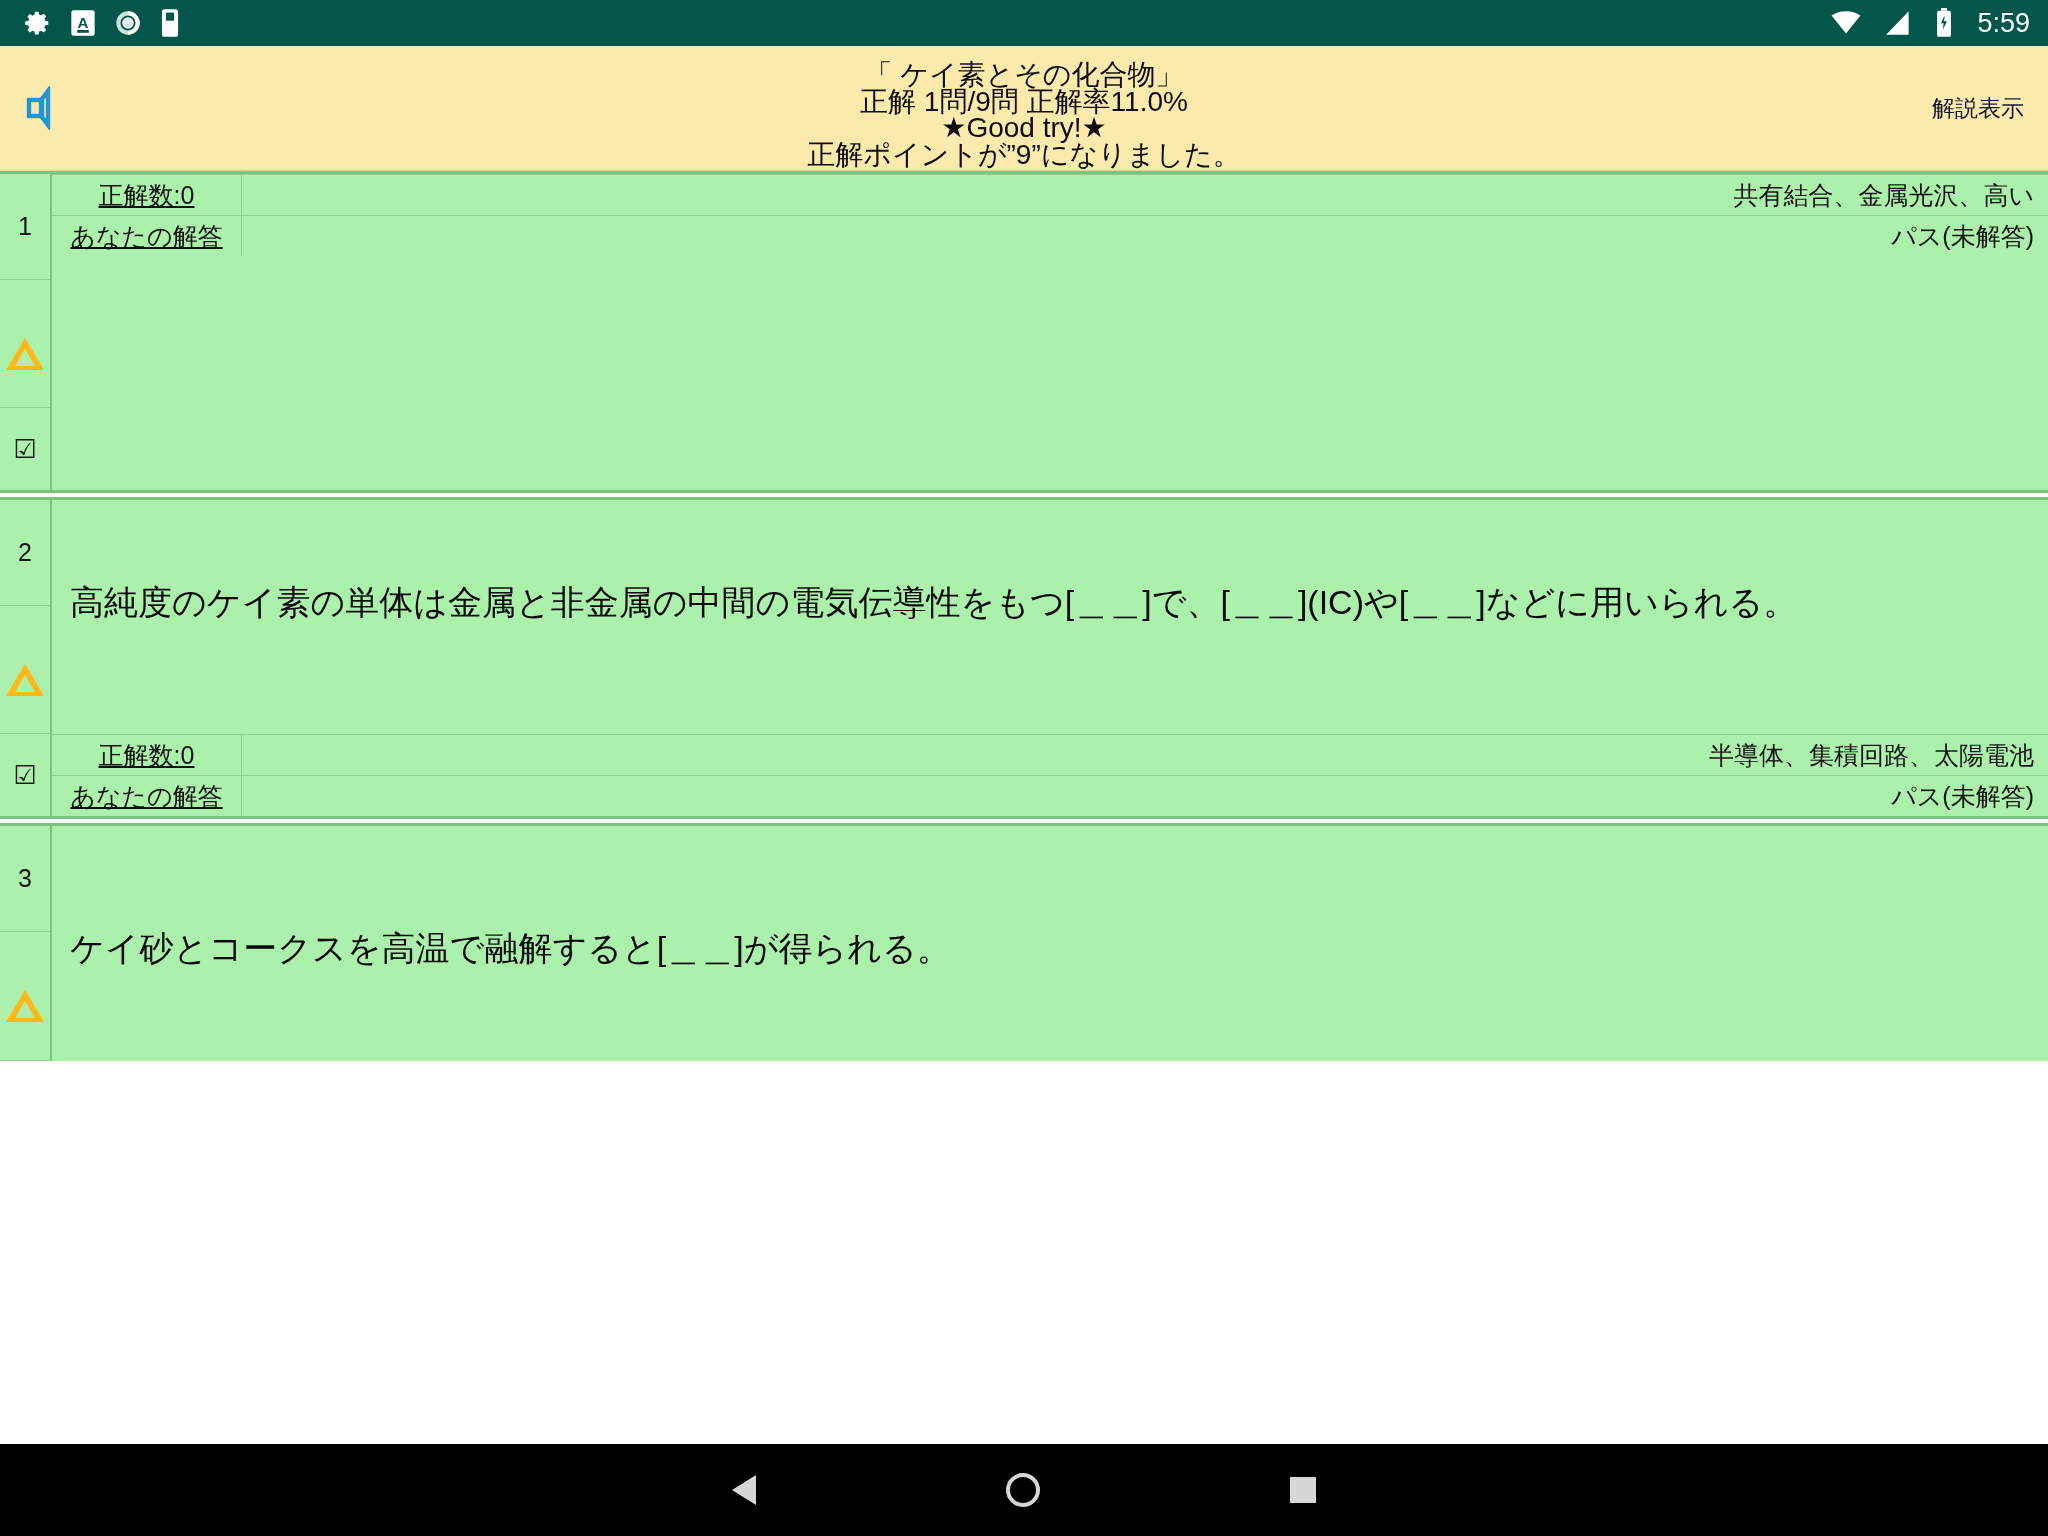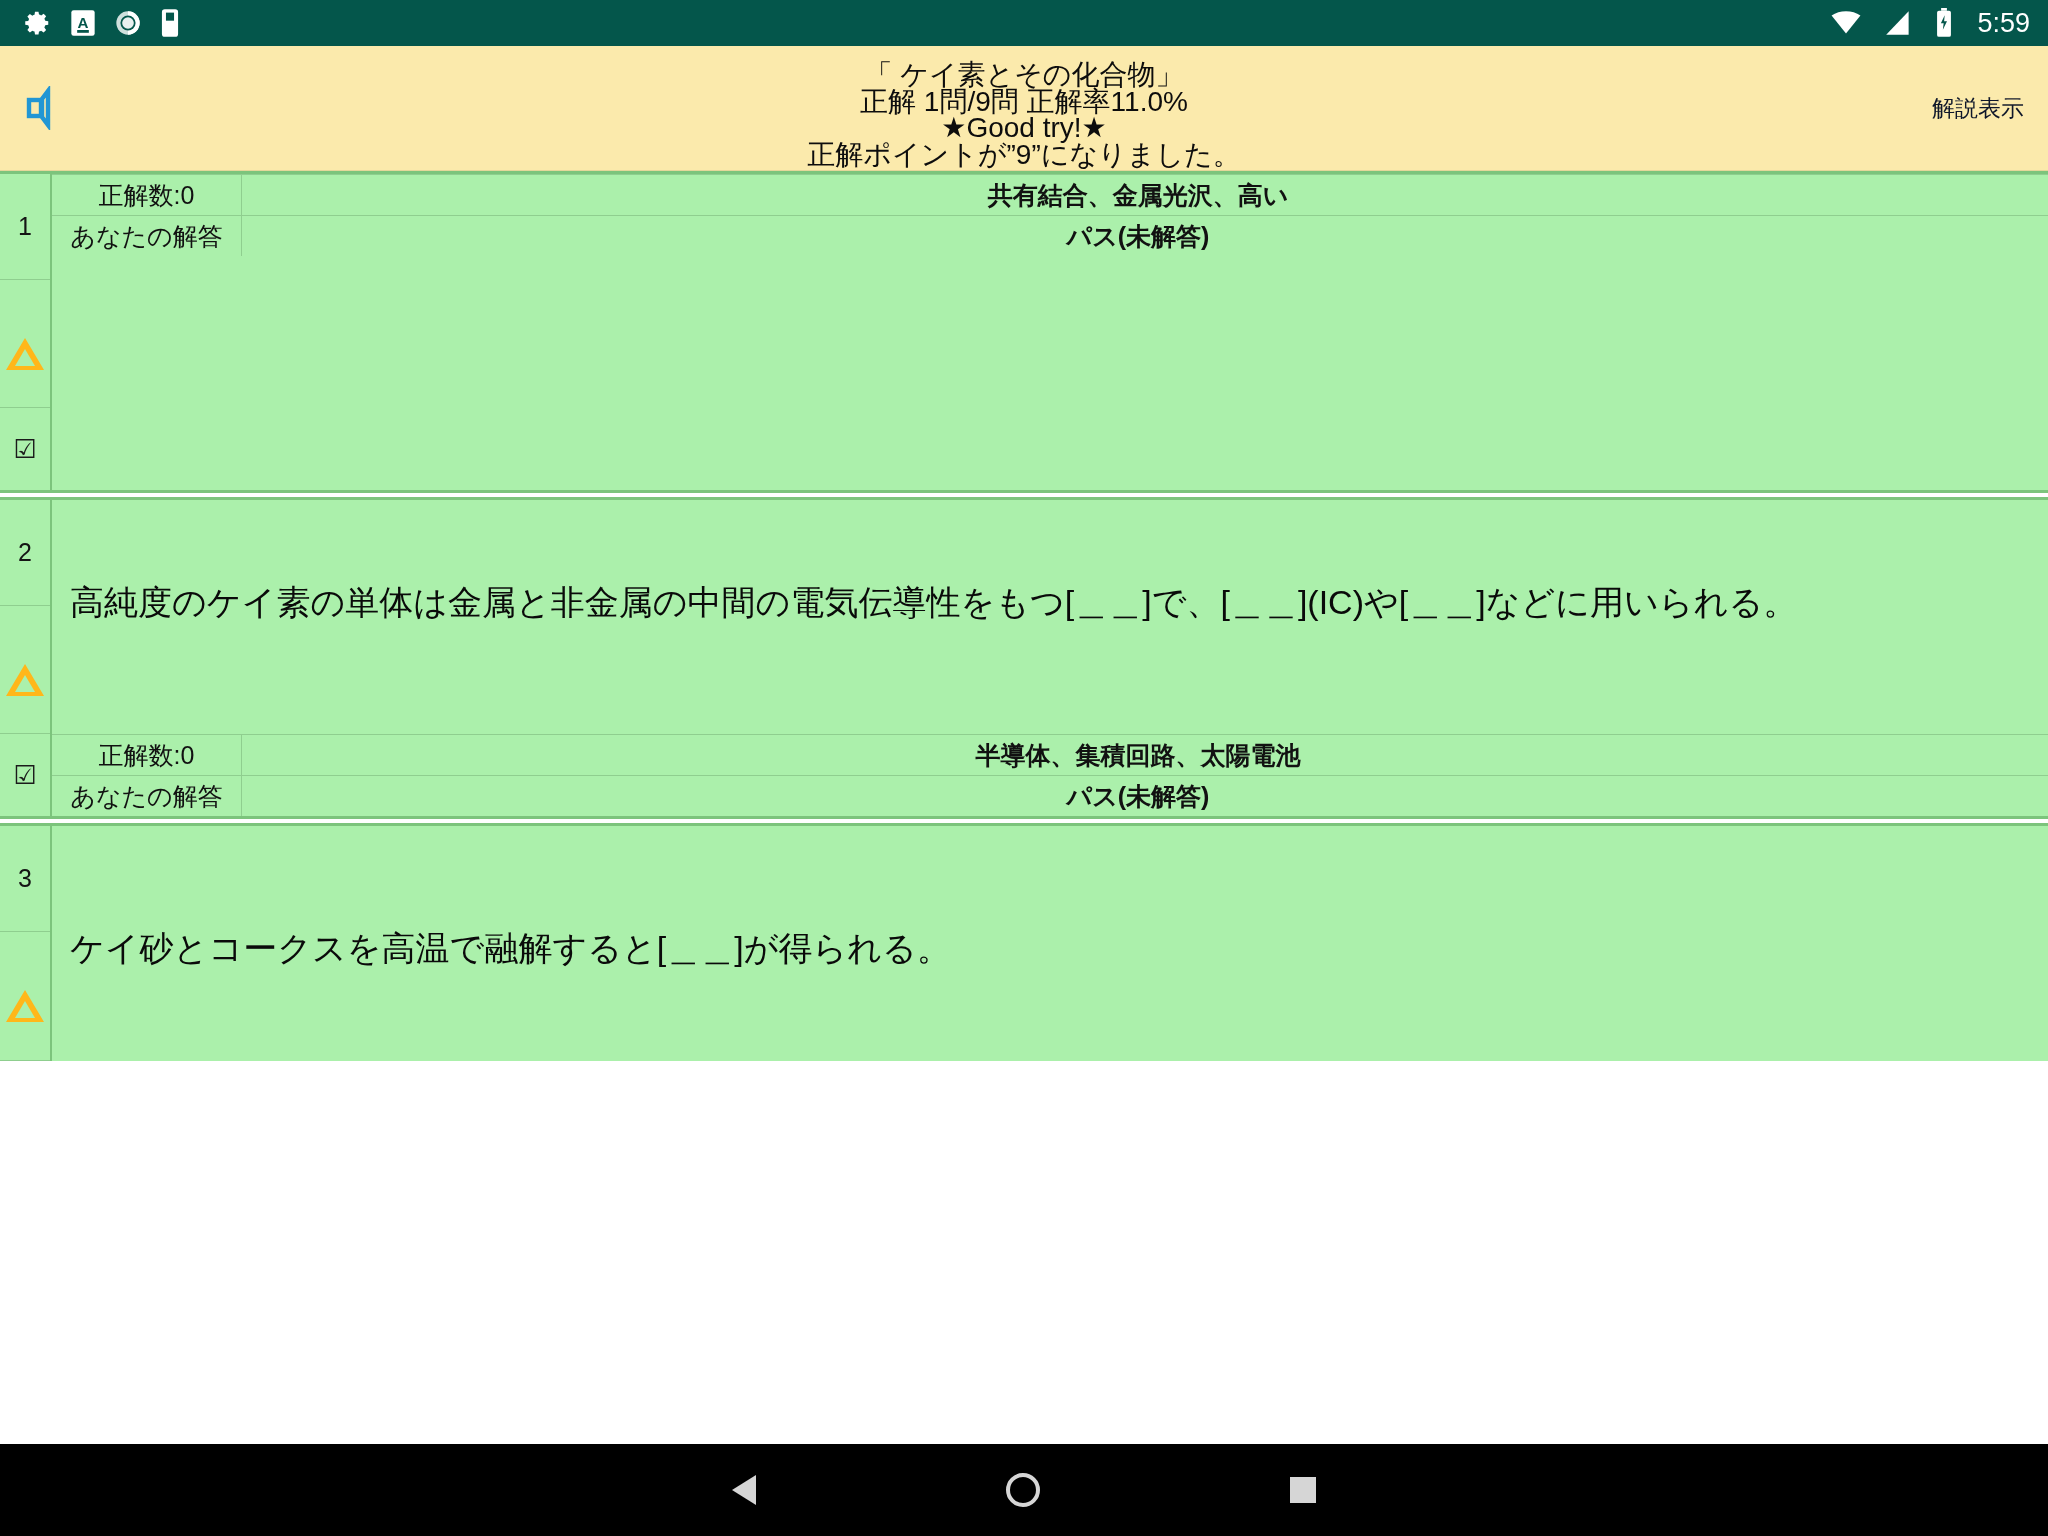--- a/index.html
+++ b/index.html
@@ -83,26 +83,25 @@
   }
   .q-text.two-line { padding-top: 78px; }
   .ans-rows { flex: 0 0 auto; }
   .ans-row {
     display: flex; border-top: 1px solid #8fce8f;
     height: 41px; align-items: center;
   }
   .ans-label {
     flex: 0 0 190px; text-align:center; font-size: 25px; color:#111;
     border-right: 1px solid #8fce8f; height: 100%;
-    display:flex; align-items:center; justify-content:center;
+    display:flex; align-items:center; justify-content:center;text-decoration:underline;
   }
   .ans-value {
-    flex: 1 1 auto; text-align: center; font-size: 25px; color:#111;
+    flex: 1 1 auto; text-align: right; font-size: 25px; color:#111;
     padding-right: 14px;
-    font-weight: bold;
   }
 
   
   .footer-nav {
     background: #fff; height: 58px;
     display:flex; align-items:center; position: relative;
   }
   .fn-back { position:absolute; left: 68px; color:#1433d6; font-size:27px;
              font-weight:bold; cursor:pointer; }
   .fn-list { position:absolute; left: 50%; transform: translateX(-50%);

